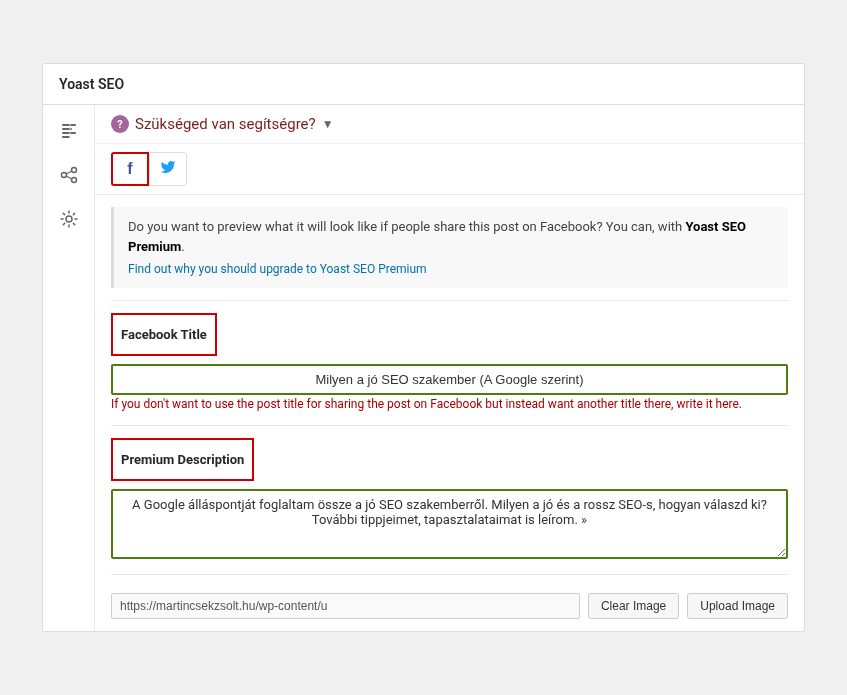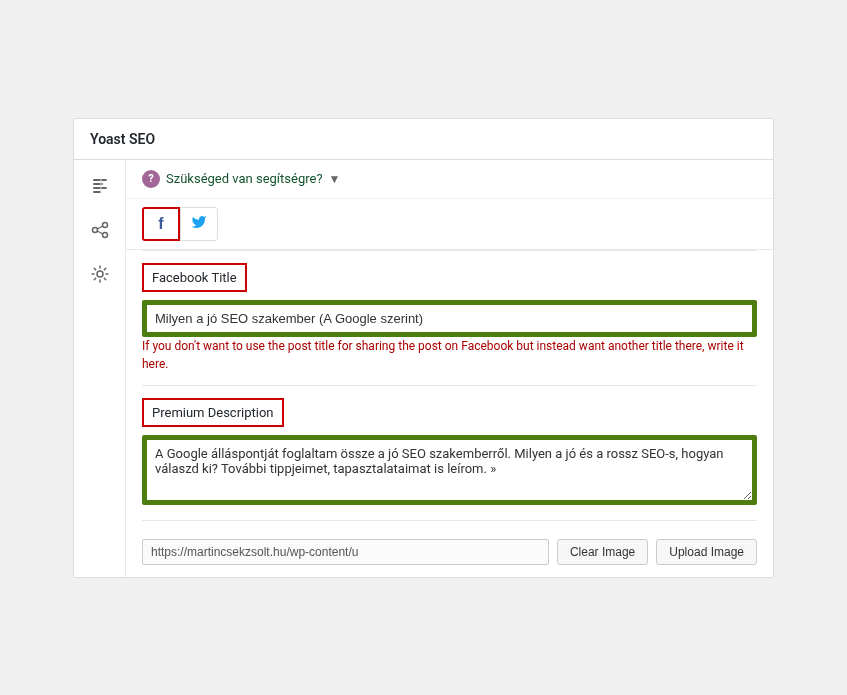--- a/index.html
+++ b/index.html
@@ -6,21 +6,21 @@
     body {
       font-family: -apple-system, BlinkMacSystemFont, "Segoe UI", Roboto, sans-serif;
       font-size: 13px;
       background: #f0f0f1;
       display: flex;
       justify-content: center;
       align-items: center;
       min-height: 100vh;
     }
     .panel-wrapper {
-      width: 701px;
+      width: 763px;
       background: #fff;
       border: 1px solid #ddd;
       border-radius: 2px;
     }
     .panel-header {
       padding: 12px 16px;
       border-bottom: 1px solid #ddd;
       font-size: 14px;
       font-weight: 600;
       color: #23282d;
@@ -70,23 +70,23 @@
       border-radius: 50%;
       display: flex;
       align-items: center;
       justify-content: center;
       color: #fff;
       font-size: 11px;
       font-weight: bold;
       flex-shrink: 0;
     }
     .help-link {
-      color: #14532d;
+      color: #7f1d1d;
       text-decoration: none;
-      font-size: 13px;
+      font-size: 15px;
     }
     .chevron-down {
       color: #666;
       font-size: 12px;
     }
     
     .tabs-row {
       display: flex;
       align-items: center;
       padding: 8px 16px;
@@ -128,34 +128,35 @@
     }
     .info-box strong { font-weight: 700; color: #000; }
     .info-box a { color: #0073aa; text-decoration: none; display: block; margin-top: 4px; font-size: 12px; }
     
     .field-section {
       padding: 12px 16px;
     }
     .field-label {
       display: inline-block;
       border: 2px solid #c00;
-      padding: 5px 8px;
-      font-size: 13px;
-      font-weight: 400;
+      padding: 12px 8px;
+      font-size: 13px;
+      font-weight: 700;
       color: #23282d;
       margin-bottom: 8px;
     }
     .field-input {
       width: 100%;
       padding: 6px 8px;
-      border: 5px solid #4d7c0f;
+      border: 2px solid #4d7c0f;
       border-radius: 2px;
       font-size: 13px;
       color: #333;
       outline: none;
+      text-align: center;
     }
     textarea.field-input {
       resize: vertical;
       min-height: 70px;
       font-family: inherit;
     }
     .field-hint {
       font-size: 12px;
       color: #a00;
       line-height: 1.5;
@@ -240,20 +241,24 @@
         </button>
         <button class="tab-btn">
           <span class="tw-icon">
             <svg width="16" height="16" viewBox="0 0 24 24" fill="#1da1f2">
               <path d="M23 3a10.9 10.9 0 0 1-3.14 1.53 4.48 4.48 0 0 0-7.86 3v1A10.66 10.66 0 0 1 3 4s-4 9 5 13a11.64 11.64 0 0 1-7 2c9 5 20 0 20-11.5a4.5 4.5 0 0 0-.08-.83A7.72 7.72 0 0 0 23 3z"></path>
             </svg>
           </span>
         </button>
       </div>
 
+      <div class="info-box">
+        <span>Do you want to preview what it will look like if people share this post on Facebook? You can, with </span><strong>Yoast SEO Premium</strong><span>.</span>
+        <a href="#">Find out why you should upgrade to Yoast SEO Premium</a>
+      </div>
 
       <hr class="divider">
 
       <div class="field-section">
         <div class="field-label">Facebook Title</div>
         <input type="text" class="field-input" value="Milyen a jó SEO szakember (A Google szerint)" style="">
         <div class="field-hint">If you don't want to use the post title for sharing the post on Facebook but instead want another title there, write it here.</div>
       </div>
 
       <hr class="divider">

